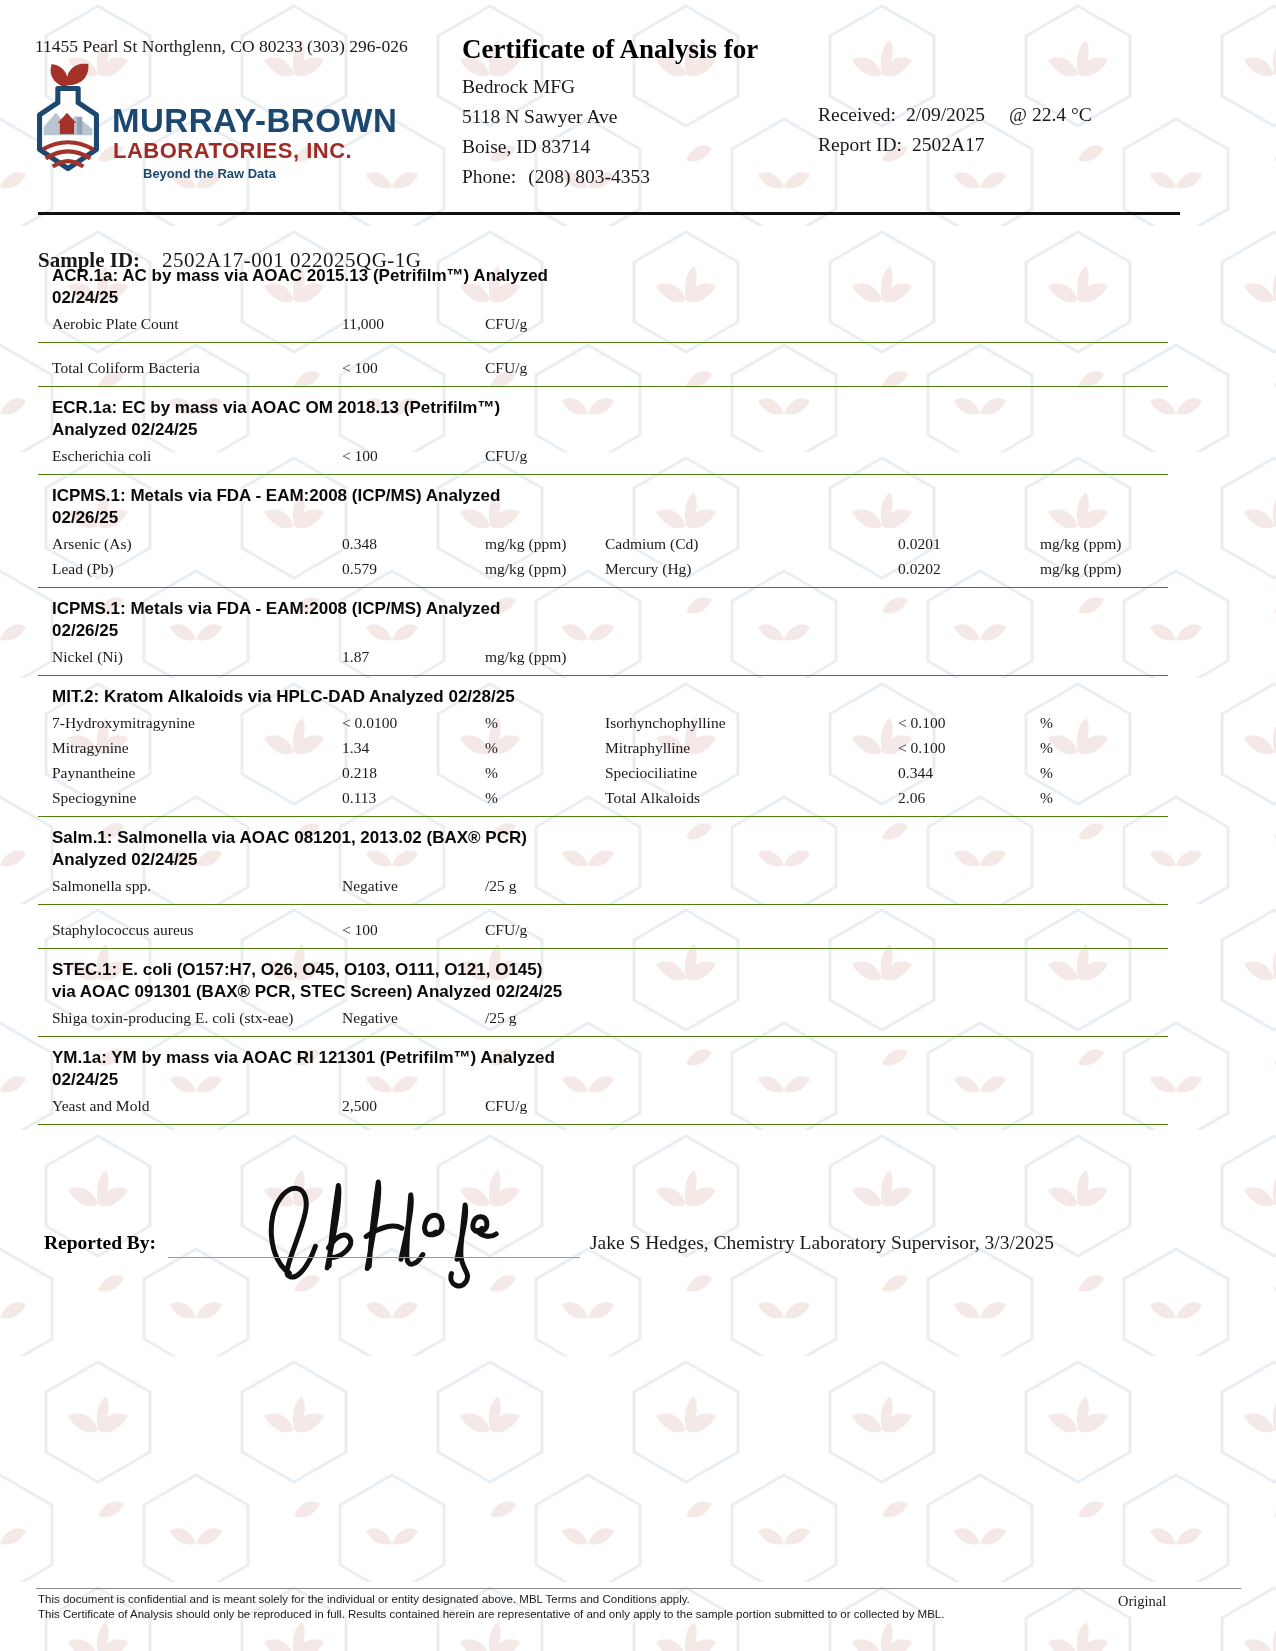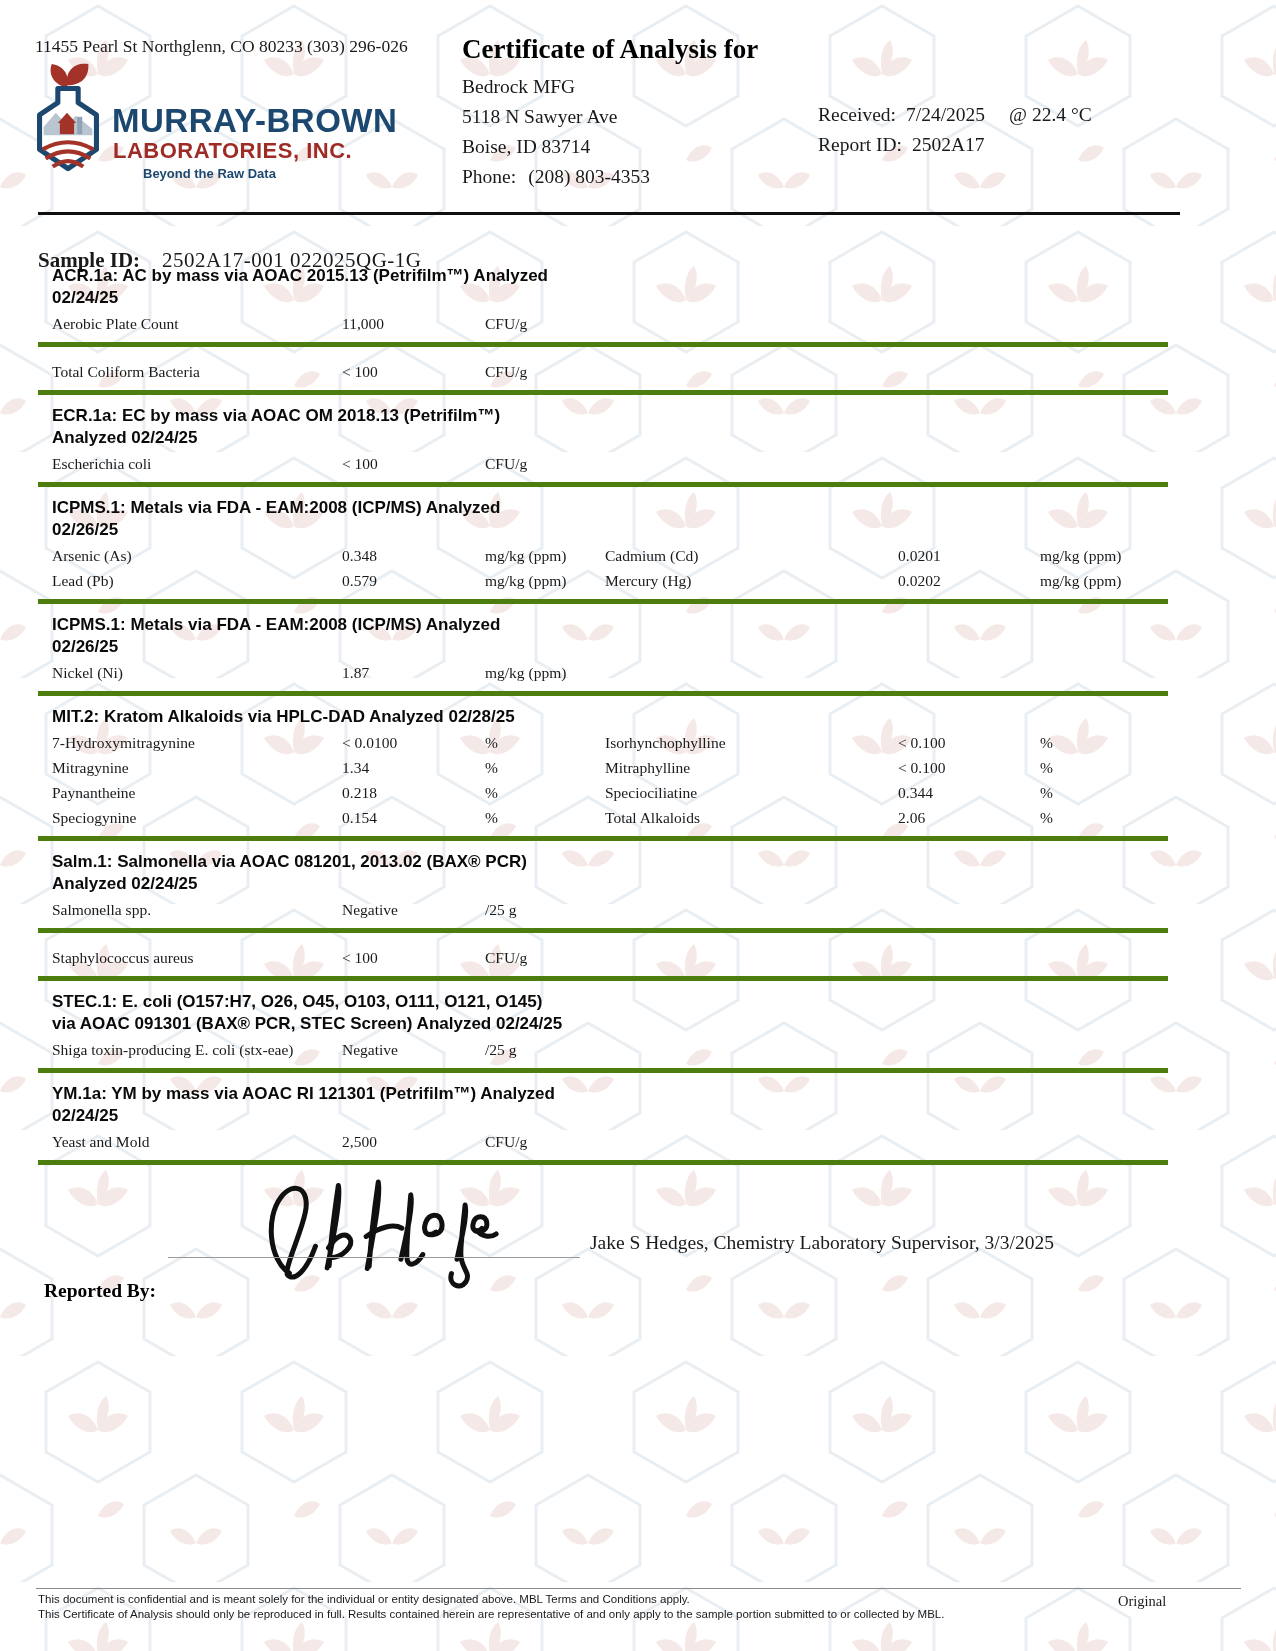--- a/index.html
+++ b/index.html
@@ -27,27 +27,27 @@
   .meta .meta-row span.temp { margin-left:24px; }
 
   
   .sample-rule { left:38px; top:212px; width:1142px; height:3px; background:#101010; }
   .sample-id { left:38px; top:221px; font-size:21px;margin-top:27px; }
   .sample-id .lbl { font-weight:bold; }
   .sample-id .val { margin-left:22px; letter-spacing:.5px; }
 
   
   .sections { position:absolute; left:38px; top:255px; width:1130px; }
-  .section { padding:10px 0 6px 0; border-bottom:5px solid #4d7c0f; }
+  .section { padding:10px 0 6px 0; border-bottom:1px solid #4d7c0f; }
   .section-title { font-family:"Liberation Sans",sans-serif; font-weight:bold; font-size:17px; line-height:22px; max-width:532px; padding-left:14px; color:#0a0a0a; }
   .section-rows { margin-top:2px; }
   .result-row { display:grid; grid-template-columns:290px 143px 120px 293px 142px 1fr; padding-left:14px; height:25px; align-items:center; font-size:15.5px; white-space:nowrap; }
 
   
-  .reported-by { left:44px; top:1232px; font-size:19.5px; font-weight:bold; color:#000;margin-top:48px; }
+  .reported-by { left:44px; top:1232px; font-size:19.5px; font-weight:bold; color:#000; }
   .signature { position:absolute; left:255px; top:1172px; width:250px; height:120px; transform:rotate(-2deg); }
   .sig-line { left:168px; top:1257px; width:412px; height:1px; background:#9a9a9a; }
   .signer { left:590px; top:1232px; font-size:19.5px; }
 
   
   .footer-rule { left:36px; top:1588px; width:1205px; height:1px; background:#8a8a8a; }
   .footer-line1 { left:38px; top:1593px; font-family:"Liberation Sans",sans-serif; font-size:11.5px; }
   .footer-line2 { left:38px; top:1608px; font-family:"Liberation Sans",sans-serif; font-size:11.5px; }
   .footer-original { left:1118px; top:1593px; font-size:14.5px; }
 </style>
@@ -107,21 +107,21 @@
     <div>Bedrock MFG</div>
     <div>5118 N Sawyer Ave</div>
     <div>Boise, ID 83714</div>
     <div>
       <span class="phone-label">Phone:</span><span>(208) 803-4353</span>
     </div>
   </div>
 
   <div class="abs meta">
     <div class="meta-row">
-      <span>Received:</span><span class="val">7/24/2025</span><span class="temp">@ 22.4 °C</span>
+      <span>Received:</span><span class="val">2/09/2025</span><span class="temp">@ 22.4 °C</span>
     </div>
     <div class="meta-row">
       <span>Report ID:</span><span class="val">2502A17</span>
     </div>
   </div>
 
   <div class="abs sample-rule"></div>
   <div class="abs sample-id">
     <span class="lbl">Sample ID:</span><span class="val">2502A17-001 022025QG-1G</span>
   </div>
@@ -221,21 +221,21 @@
           <div class="result-row">
             <span>Paynantheine</span>
             <span>0.218</span>
             <span>%</span>
             <span>Speciociliatine</span>
             <span>0.344</span>
             <span>%</span>
           </div>
           <div class="result-row">
             <span>Speciogynine</span>
-            <span>0.154</span>
+            <span>0.113</span>
             <span>%</span>
             <span>Total Alkaloids</span>
             <span>2.06</span>
             <span>%</span>
           </div>
         </div>
       </div>
       <div class="section">
         <div class="section-title">Salm.1:  Salmonella via AOAC 081201, 2013.02 (BAX® PCR) Analyzed 02/24/25</div>
         <div class="section-rows">

